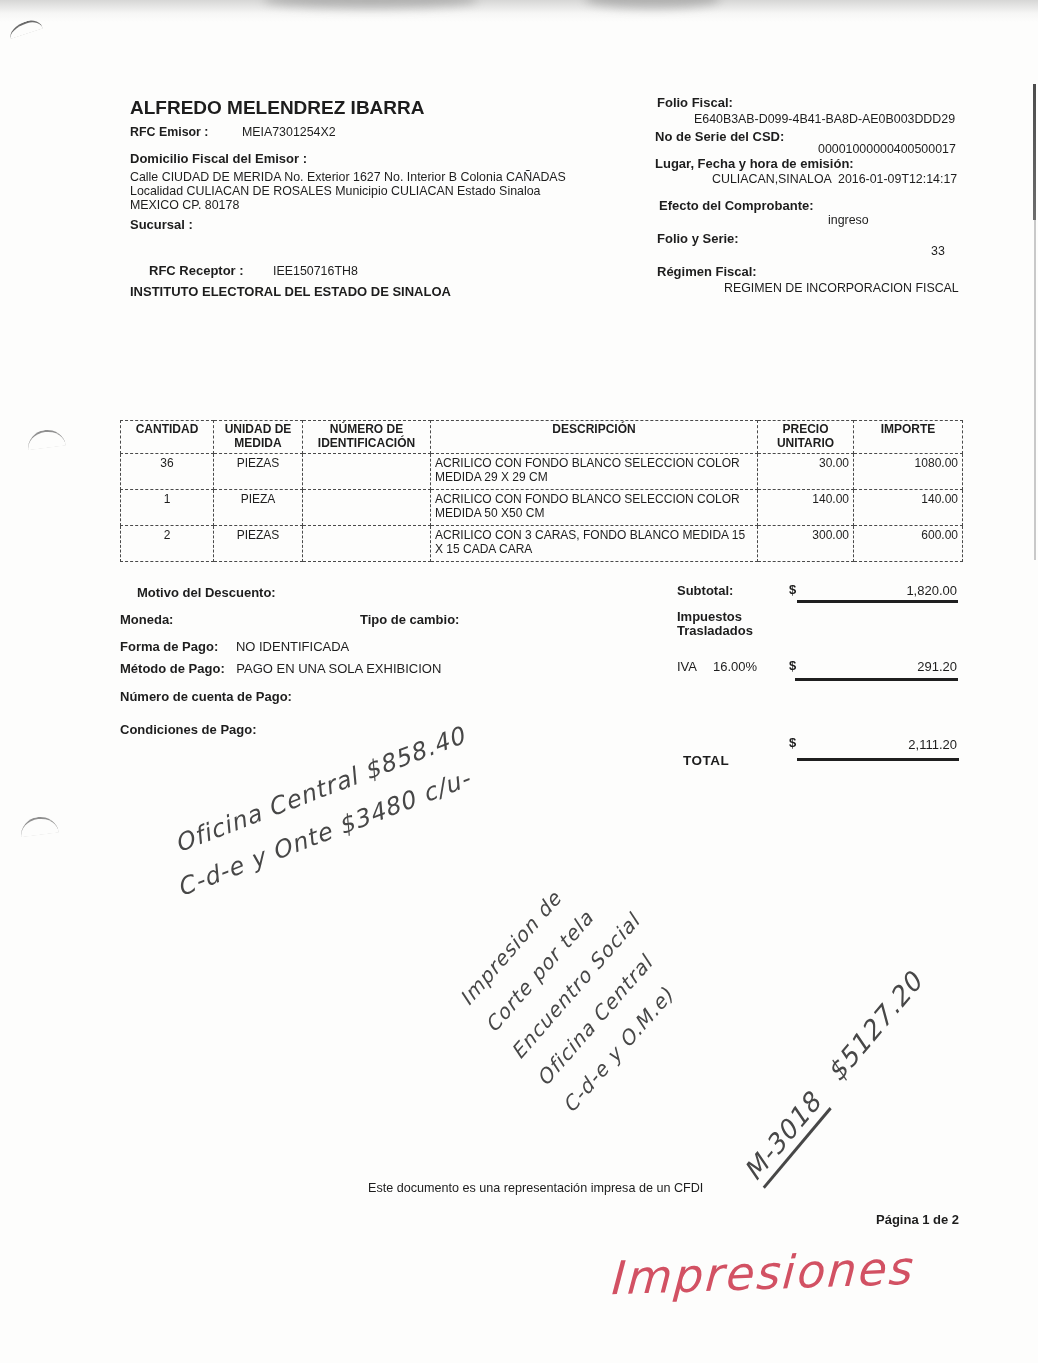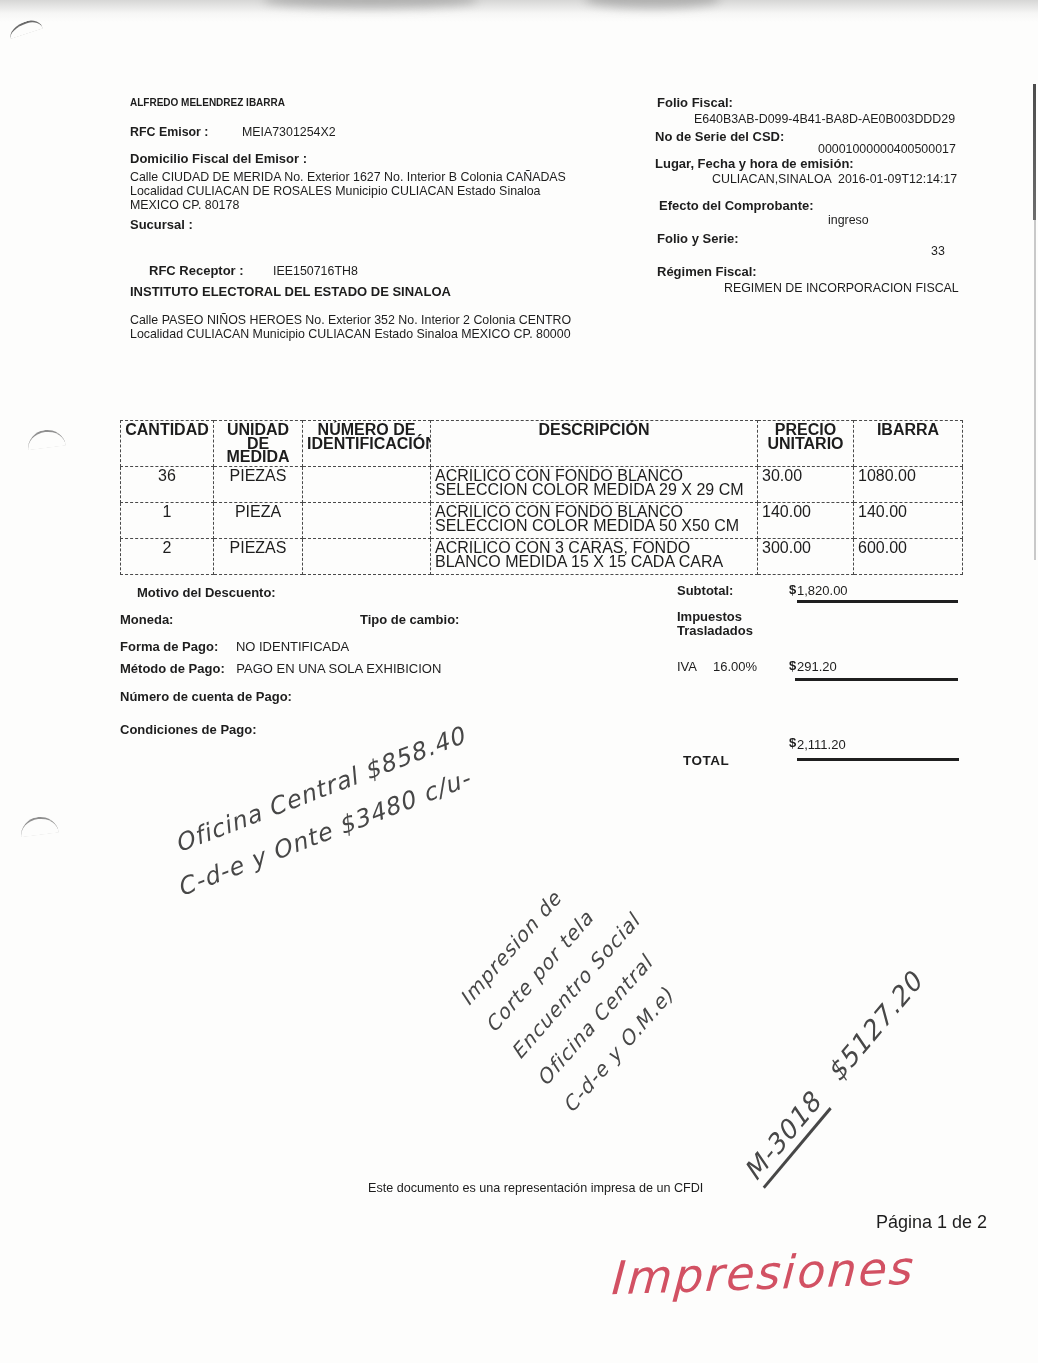--- a/index.html
+++ b/index.html
@@ -5,45 +5,45 @@
   html,body { margin:0; padding:0; background:#efefed; }
   .page {
     position:relative; width:1038px; height:1363px; margin:0 auto;
     background:#fdfdfc; overflow:hidden;
     font-family:"Liberation Sans", sans-serif; color:#1d1d1d;
   }
   .abs { position:absolute; }
   .lbl { font-weight:bold; }
   .t12 { font-size:12.4px; line-height:13.8px; }
   .t13 { font-size:13px; line-height:14px; }
-  .t14 { font-size:18px; }
+  .t14 { font-size:13px;font-weight:bold; }
 
   
   .scan-band { left:0; top:0; width:1038px; height:22px;
     background:linear-gradient(to bottom, rgba(125,125,125,0.30), rgba(185,185,185,0.10) 60%, rgba(255,255,255,0)); }
   .smudge { border-radius:50%; background:rgba(95,95,95,0.32); filter:blur(5px); }
   .smudge-a { left:263px; top:-9px; width:215px; height:18px; }
   .smudge-b { left:585px; top:-11px; width:135px; height:20px; }
   .pen-dash { left:8px; top:22px; width:34px; height:10px;
     border-top:2.5px solid #6a6a6a; border-radius:60% 40% 0 0/100% 100% 0 0; transform:rotate(-18deg); }
   .margin-arc { width:38px; height:16px; border-top:2px solid #8f8f8f;
     border-radius:50% 50% 0 0/100% 100% 0 0; transform:rotate(-7deg); }
   .arc-1 { left:27px; top:430px; }
   .arc-2 { left:20px; top:817px; }
   .edge-line { left:1033px; top:84px; width:2.5px; height:136px;
     background:linear-gradient(to bottom,#4c4c4c,#6d6d6d); }
   .edge-line-faint { left:1034px; top:220px; width:1.5px; height:340px; background:#c9c9c9; }
 
   
-  table.items { border-collapse:collapse; table-layout:fixed; width:842px; font-size:16px; }
+  table.items { border-collapse:collapse; table-layout:fixed; width:842px; font-size:12px; }
   table.items th, table.items td { border:1.5px dashed #4a4a4a; padding:2px 4px; vertical-align:top; overflow:hidden; }
   table.items th { font-weight:bold; text-align:center; line-height:13.5px; height:28px; }
   table.items td { line-height:14px; height:31px; }
   .c-center { text-align:center; }
-  .c-right { }
+  .c-right { text-align:right; }
 
   
   .uline { background:#1f1f1f; }
 
   
   .hand { font-family:"DejaVu Sans", sans-serif; font-style:italic; color:#474747;
     white-space:nowrap; letter-spacing:1px; }
   .hand-left { left:172px; top:824px; font-size:24px; line-height:42px;
     transform:rotate(-21deg) skewX(-5deg); transform-origin:0 0; }
   .hand-center { left:452px; top:988px; font-size:20px; line-height:37px;
@@ -63,21 +63,21 @@
 
   <div class="abs scan-band"></div>
   <div class="abs smudge smudge-a"></div>
   <div class="abs smudge smudge-b"></div>
   <div class="abs pen-dash"></div>
   <div class="abs margin-arc arc-1"></div>
   <div class="abs margin-arc arc-2"></div>
   <div class="abs edge-line"></div>
   <div class="abs edge-line-faint"></div>
 
-  <div class="abs lbl" style="left:130px; top:97px; font-size:10px;">ALFREDO MELENDREZ IBARRA</div>
+  <div class="abs lbl" style="left:130px; top:97px; font-size:19px;">ALFREDO MELENDREZ IBARRA</div>
   <div class="abs t12" style="left:130px; top:126px;">
     <span class="lbl">RFC Emisor :</span>
     <span style="margin-left:30px;">MEIA7301254X2</span>
   </div>
   <div class="abs lbl t13" style="left:130px; top:152px;">Domicilio Fiscal del Emisor :</div>
   <div class="abs t12" style="left:130px; top:171px; width:470px;">
     <div>Calle CIUDAD DE MERIDA No. Exterior 1627 No. Interior B Colonia CAÑADAS</div>
     <div>Localidad CULIACAN DE ROSALES Municipio CULIACAN Estado Sinaloa</div>
     <div>MEXICO CP. 80178</div>
   </div>
@@ -94,43 +94,39 @@
   <div class="abs lbl t13" style="left:657px; top:232px;">Folio y Serie:</div>
   <div class="abs t12" style="left:931px; top:245px;">33</div>
   <div class="abs lbl t13" style="left:657px; top:265px;">Régimen Fiscal:</div>
   <div class="abs t12" style="left:724px; top:282px;">REGIMEN DE INCORPORACION FISCAL</div>
 
   <div class="abs t12" style="left:133px; top:264px;">
     <span class="lbl" style="font-size:13px;padding-left:16px;">RFC Receptor :</span>
     <span style="margin-left:26px;">IEE150716TH8</span>
   </div>
   <div class="abs lbl t13" style="left:130px; top:285px;">INSTITUTO ELECTORAL DEL ESTADO DE SINALOA</div>
-  <div class="abs t12" style="left:130px; top:314px; width:480px;">
-    <div>Calle PASEO NIÑOS HEROES No. Exterior 352 No. Interior 2 Colonia CENTRO</div>
-    <div>Localidad CULIACAN Municipio CULIACAN Estado Sinaloa MEXICO CP. 80000</div>
-  </div>
 
   <div class="abs" style="left:120px; top:420px;">
     <table class="items">
       <colgroup>
         <col style="width:93px">
           <col style="width:89px">
           <col style="width:128px">
         <col style="width:327px">
           <col style="width:96px">
           <col style="width:109px">
       </colgroup>
       <thead>
         <tr>
           <th>CANTIDAD</th>
           <th>UNIDAD DE MEDIDA</th>
           <th>NÚMERO DE IDENTIFICACIÓN</th>
           <th>DESCRIPCIÓN</th>
           <th>PRECIO UNITARIO</th>
-          <th>IBARRA</th>
+          <th>IMPORTE</th>
         </tr>
       </thead>
       <tbody>
         <tr>
           <td class="c-center">36</td>
           <td class="c-center">PIEZAS</td>
           <td class="c-center"></td>
           <td>ACRILICO CON FONDO BLANCO SELECCION COLOR MEDIDA 29 X 29 CM</td>
           <td class="c-right">30.00</td>
           <td class="c-right">1080.00</td>

